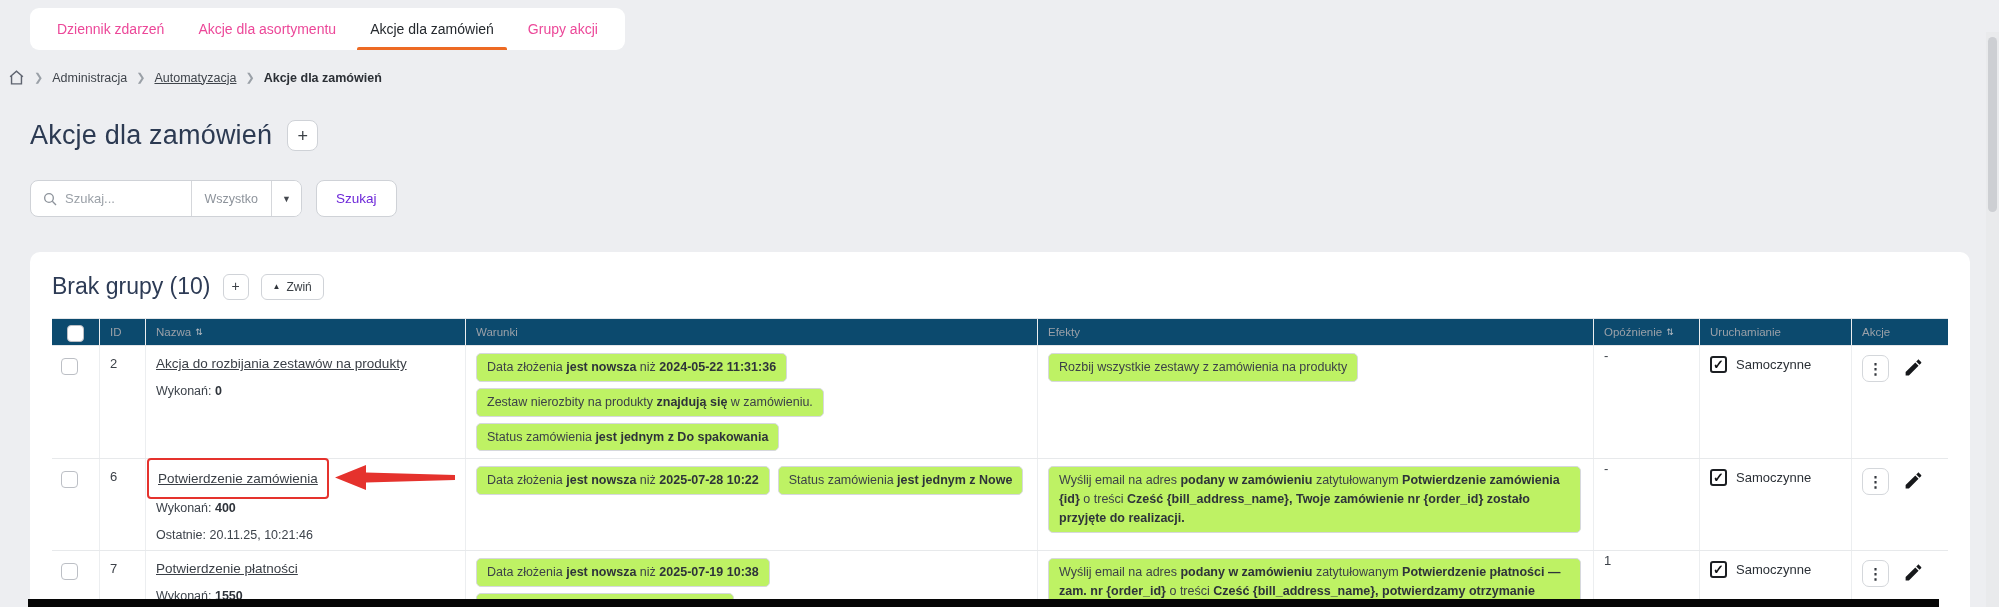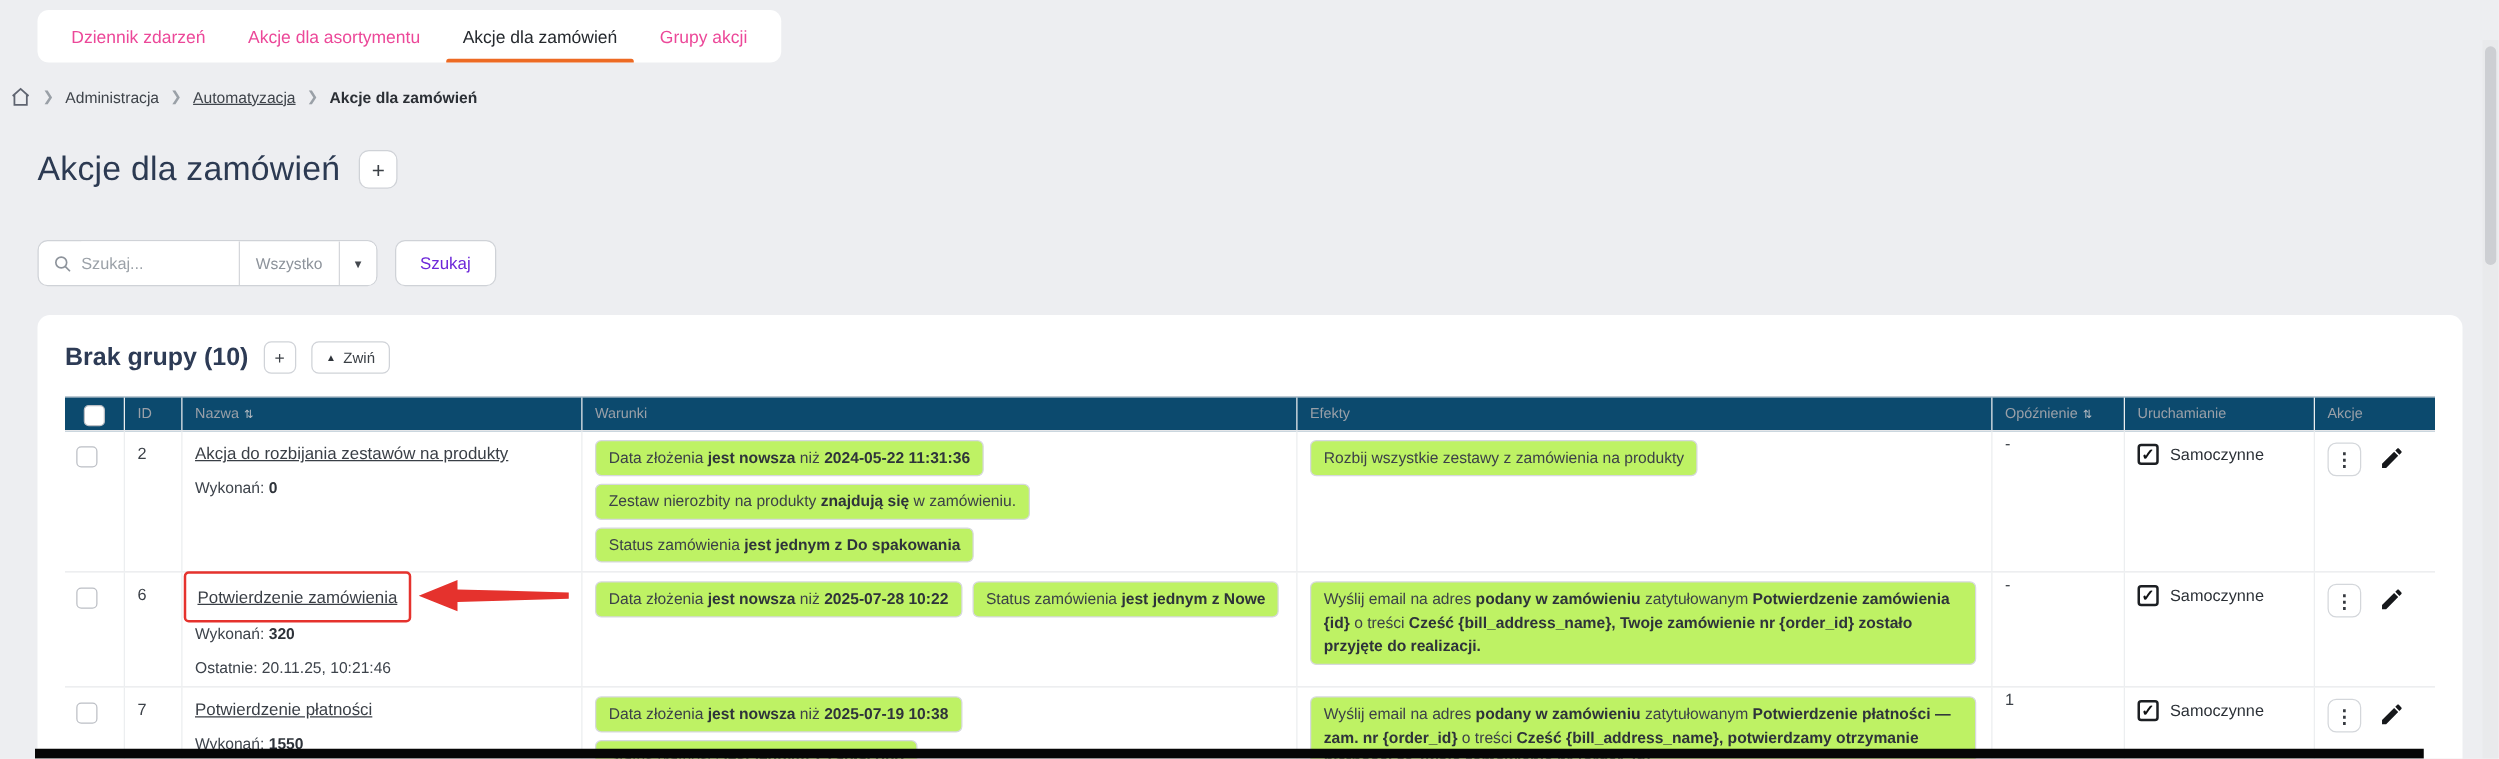--- a/index.html
+++ b/index.html
@@ -19,33 +19,33 @@
   .crumb.link { text-decoration:underline; }
   .crumb.current { font-weight:bold; color:#2b2f35; }
   .home-ico svg { display:block; }
 
   
   .title-row { position:absolute; left:30px; top:120px; display:flex; align-items:center; gap:15px; }
   .page-title { font-size:27px; font-weight:400; color:#2c3a52; letter-spacing:0.2px; }
   .btn-plus-lg { width:31px; height:31px; background:#fff; border:1px solid #cfd2d7; border-radius:8px; font-size:18px; color:#3c4147; line-height:28px; text-align:center; cursor:pointer; }
 
   
-  .search-row { position:absolute; left:30px; top:192px; display:flex; align-items:center; gap:14px; }
+  .search-row { position:absolute; left:30px; top:180px; display:flex; align-items:center; gap:14px; }
   .search-control { display:flex; align-items:stretch; width:272px; height:37px; background:#fff; border:1px solid #cfd2d7; border-radius:8px; overflow:hidden; }
   .search-ico { display:flex; align-items:center; padding-left:11px; padding-right:7px; }
   .search-input { border:none; outline:none; flex:1; min-width:0; font-size:13px; color:#30343a; font-family:"Liberation Sans",sans-serif; }
   .search-input::placeholder { color:#9ba1a8; }
   .search-filter { display:flex; align-items:center; padding:0 13px; border-left:1px solid #d5d7db; font-size:12.5px; color:#8d939b; white-space:nowrap; }
   .search-caret { width:30px; display:flex; align-items:center; justify-content:center; border-left:1px solid #d5d7db; background:#fff; border-top:none;border-bottom:none;border-right:none; font-size:9px; color:#44484f; cursor:pointer; }
   .btn-search { height:37px; padding:0 19px; background:#fff; border:1px solid #cfd2d7; border-radius:8px; font-size:13.5px; color:#6d28d9; font-weight:500; cursor:pointer; font-family:"Liberation Sans",sans-serif; }
 
   
   .card { position:absolute; left:30px; top:252px; width:1940px; height:356px; background:#fff; border-radius:10px 10px 0 0; }
   .group-header { display:flex; align-items:center; gap:12px; padding:21px 0 0 22px; }
-  .group-title { font-size:20px; font-weight:700; color:#2d3b55; }
+  .group-title { font-size:23px; font-weight:400; color:#2d3b55; }
   .btn-plus-sm { width:26px; height:26px; background:#fff; border:1px solid #d0d3d8; border-radius:6px; font-size:14px; color:#3c4147; line-height:23px; text-align:center; cursor:pointer; }
   .btn-collapse { height:26px; display:flex; align-items:center; gap:6px; padding:0 11px; background:#fff; border:1px solid #d0d3d8; border-radius:6px; font-size:12px; color:#3b4046; cursor:pointer; font-family:"Liberation Sans",sans-serif; }
   .tri-up { font-size:8px; color:#2f343a; }
 
   
   .tbl { margin:18px 22px 0 22px; }
   .tr { display:grid; grid-template-columns:48px 46px 320px 572px 556px 106px 152px 1fr; }
   .thead { background:#0c4a6e; border-top:1px solid #e4e6e9; border-bottom:1px solid #e4e6e9; height:28px; align-items:center; }
   .th { font-size:11.5px; color:#9aa0a8; padding-left:10px; display:flex; align-items:center; gap:4px; height:100%; border-right:1px solid #eceef0; }
   .th:last-child { border-right:none; }
@@ -195,21 +195,21 @@
                   </svg></span></button>
             </div>
           </div>
           <div class="tr row">
             <div class="td cell-check">
               <span class="cb"></span>
             </div>
             <div class="td">6</div>
             <div class="td"><span class="red-box"><a class="name-link">Potwierdzenie zamówienia</a><span class="anno-arrow"><svg width="122" height="27" viewBox="0 0 122 27">
                     <polygon fill="#e5322d" points="0,13.5 31,1 31,8.5 120,11 120,16 31,18.5 31,26"></polygon>
-                  </svg></span></span><div class="meta"><span>Wykonań: </span><span class="b">320</span></div><div class="meta"><span>Ostatnie: 20.11.25, 10:21:46</span></div></div>
+                  </svg></span></span><div class="meta"><span>Wykonań: </span><span class="b">400</span></div><div class="meta"><span>Ostatnie: 20.11.25, 10:21:46</span></div></div>
             <div class="td chips">
               <div class="chip"><span>Data złożenia </span><span class="b">jest nowsza</span><span> niż </span><span class="b">2025-07-28 10:22</span></div>
               <div class="chip"><span>Status zamówienia </span><span class="b">jest jednym z Nowe</span></div>
             </div>
             <div class="td chips">
               <div class="chip"><span>Wyślij email na adres </span><span class="b">podany w zamówieniu</span><span> zatytułowanym </span><span class="b">Potwierdzenie zamówienia {id}</span><span> o treści </span><span class="b">Cześć {bill_address_name}, Twoje zamówienie nr {order_id} zostało przyjęte do realizacji.</span></div>
             </div>
             <div class="td delay-val">-</div>
             <div class="td">
               <span class="autorun">

